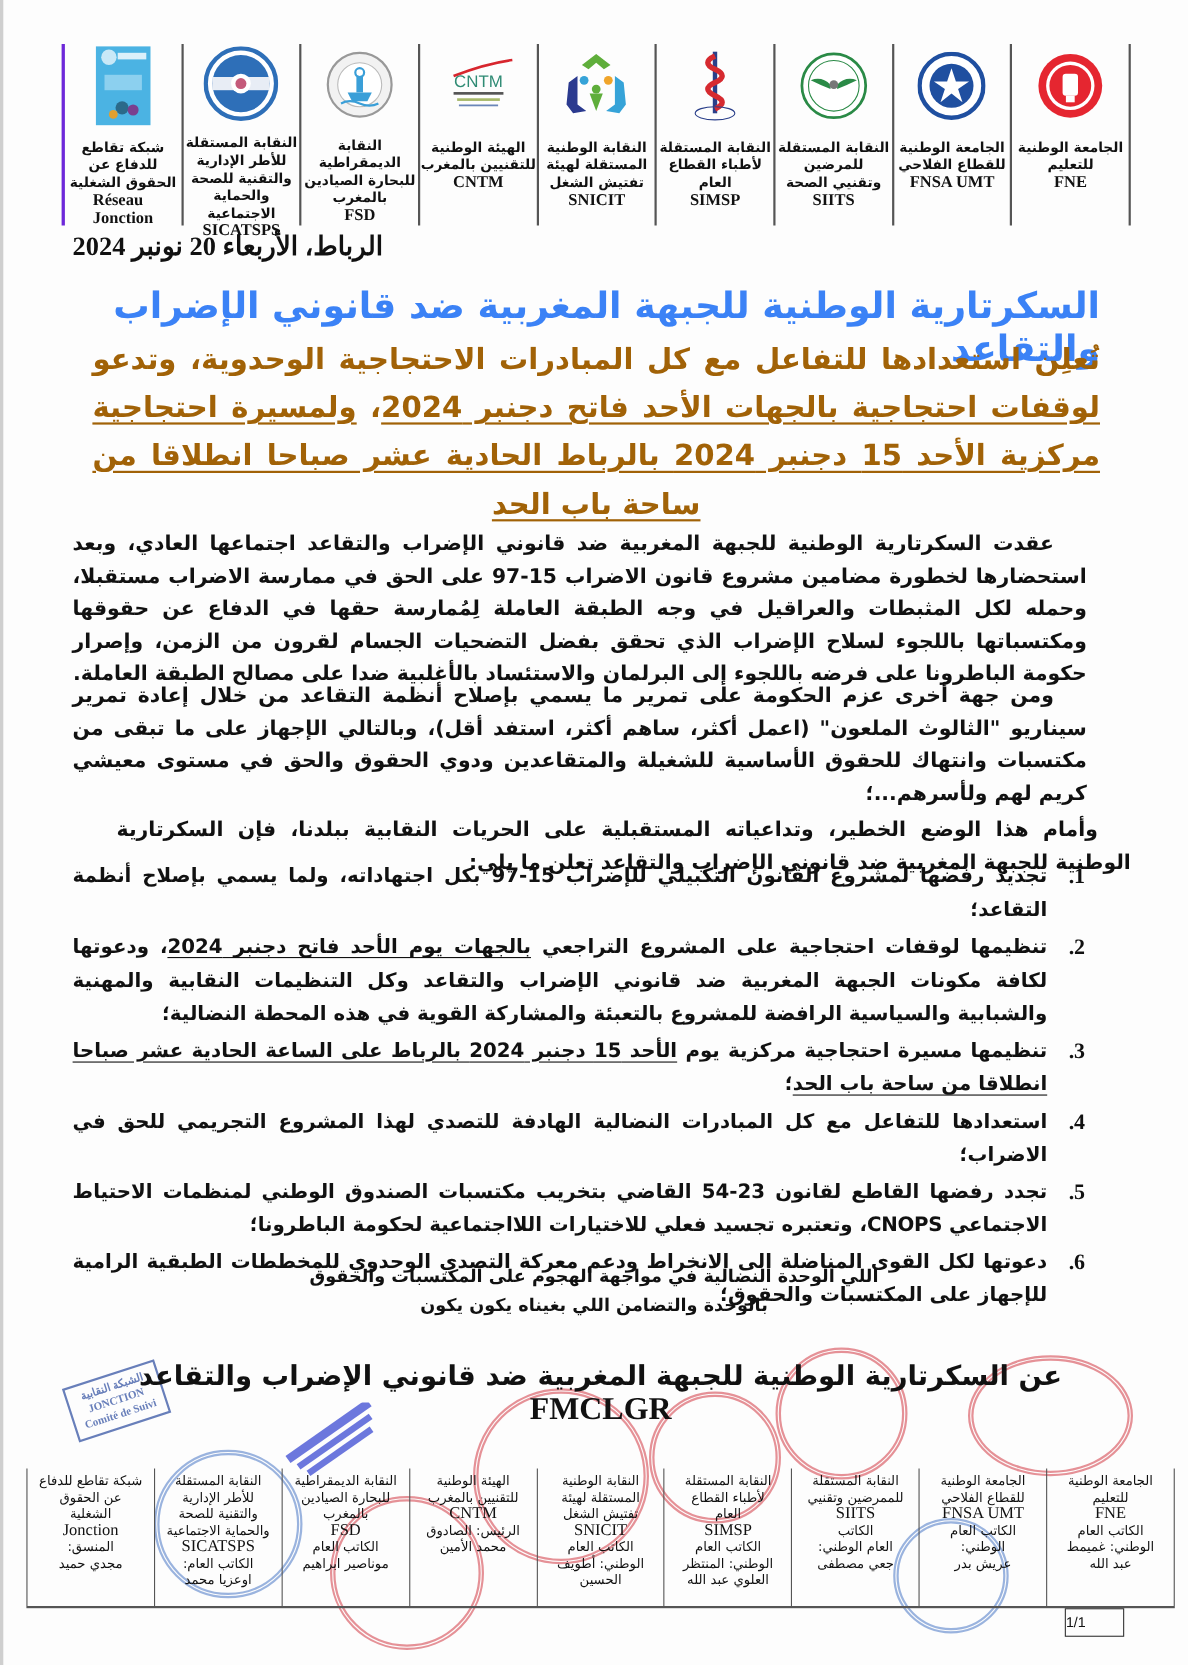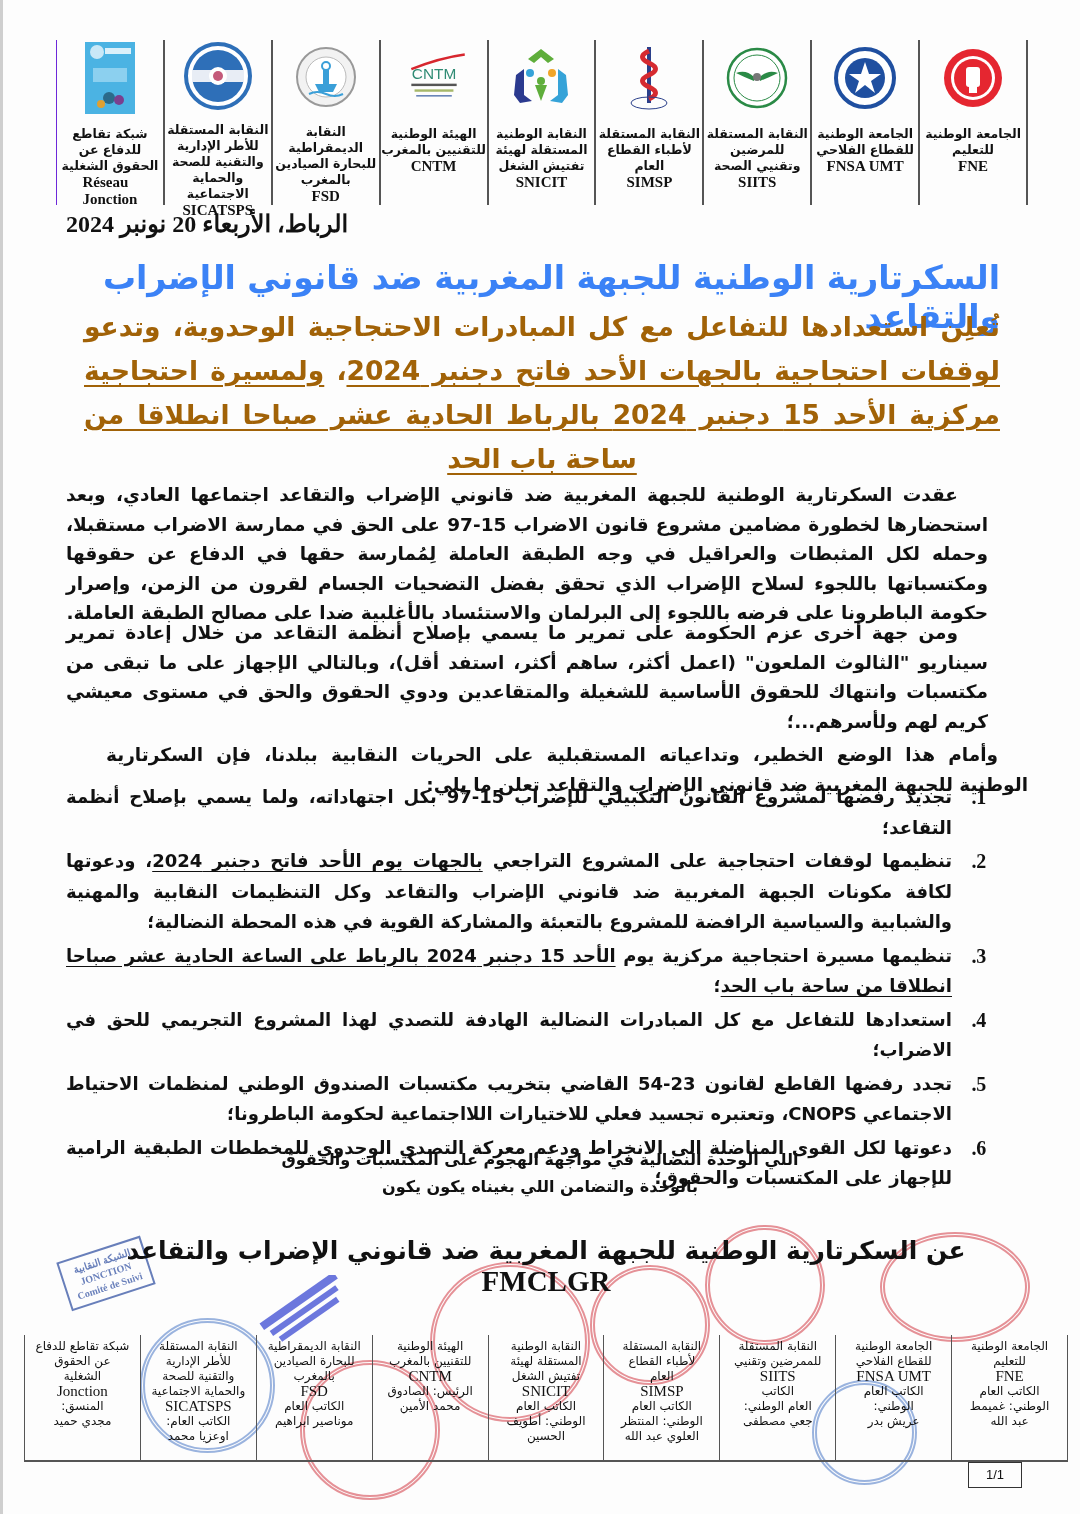--- a/index.html
+++ b/index.html
@@ -15,21 +15,21 @@
   
   .logos {
     position: absolute; left: 56px; top: 40px; width: 970px; height: 165px;
     display: flex; flex-direction: row-reverse;
   }
   .logo-cell {
     flex: 1; border-left: 2px solid #555; display: flex; flex-direction: column;
     align-items: center; justify-content: flex-start; padding-top: 2px;
   }
   .logo-cell:first-child { border-right: none; }
-  .logos .logo-cell:last-child { border-left: 1px solid #6d28d9; }
+  .logos .logo-cell:last-child { border-left: 3px solid #6d28d9; }
   .logos { border-right: 2px solid #555; }
   .logo-art { width: 68px; height: 72px; display: flex; align-items: center; justify-content: center; }
   .logo-name {
     direction: rtl; text-align: center; font-size: 12.5px; line-height: 16px;
     font-weight: bold; margin-top: 12px; font-family: "DejaVu Sans", sans-serif;
     white-space: pre-line;
   }
   .logo-abbr { font-family: "Liberation Serif", serif; font-weight: bold; font-size: 15px; line-height: 17px; }
 
   
@@ -101,21 +101,21 @@
   .sig-cell {
     flex: 1; border-left: 1.5px solid #555; direction: rtl; text-align: center;
     font-weight: normal; font-size: 12px; line-height: 15px; padding: 4px 3px 0 3px;
     font-family: "DejaVu Sans", sans-serif; white-space: pre-line;
   }
   .sig-table .sig-cell:first-child { border-right: 1.5px solid #555; }
   .sig-abbr { font-family: "Liberation Serif", serif; font-size: 15px; }
 
   .page-num {
     position: absolute; left: 968px; top: 1462px; width: 52px; height: 24px; border: 1.5px solid #333;
-    text-align: center; font-size: 13px; line-height: 24px; font-family: "Liberation Sans", sans-serif;
+    text-align: left; font-size: 13px; line-height: 24px; font-family: "Liberation Sans", sans-serif;
   }
 </style>
 </head>
 <body>
 
 <div class="page-edge"></div>
 
 <div class="logos">
 
   <div class="logo-cell">

